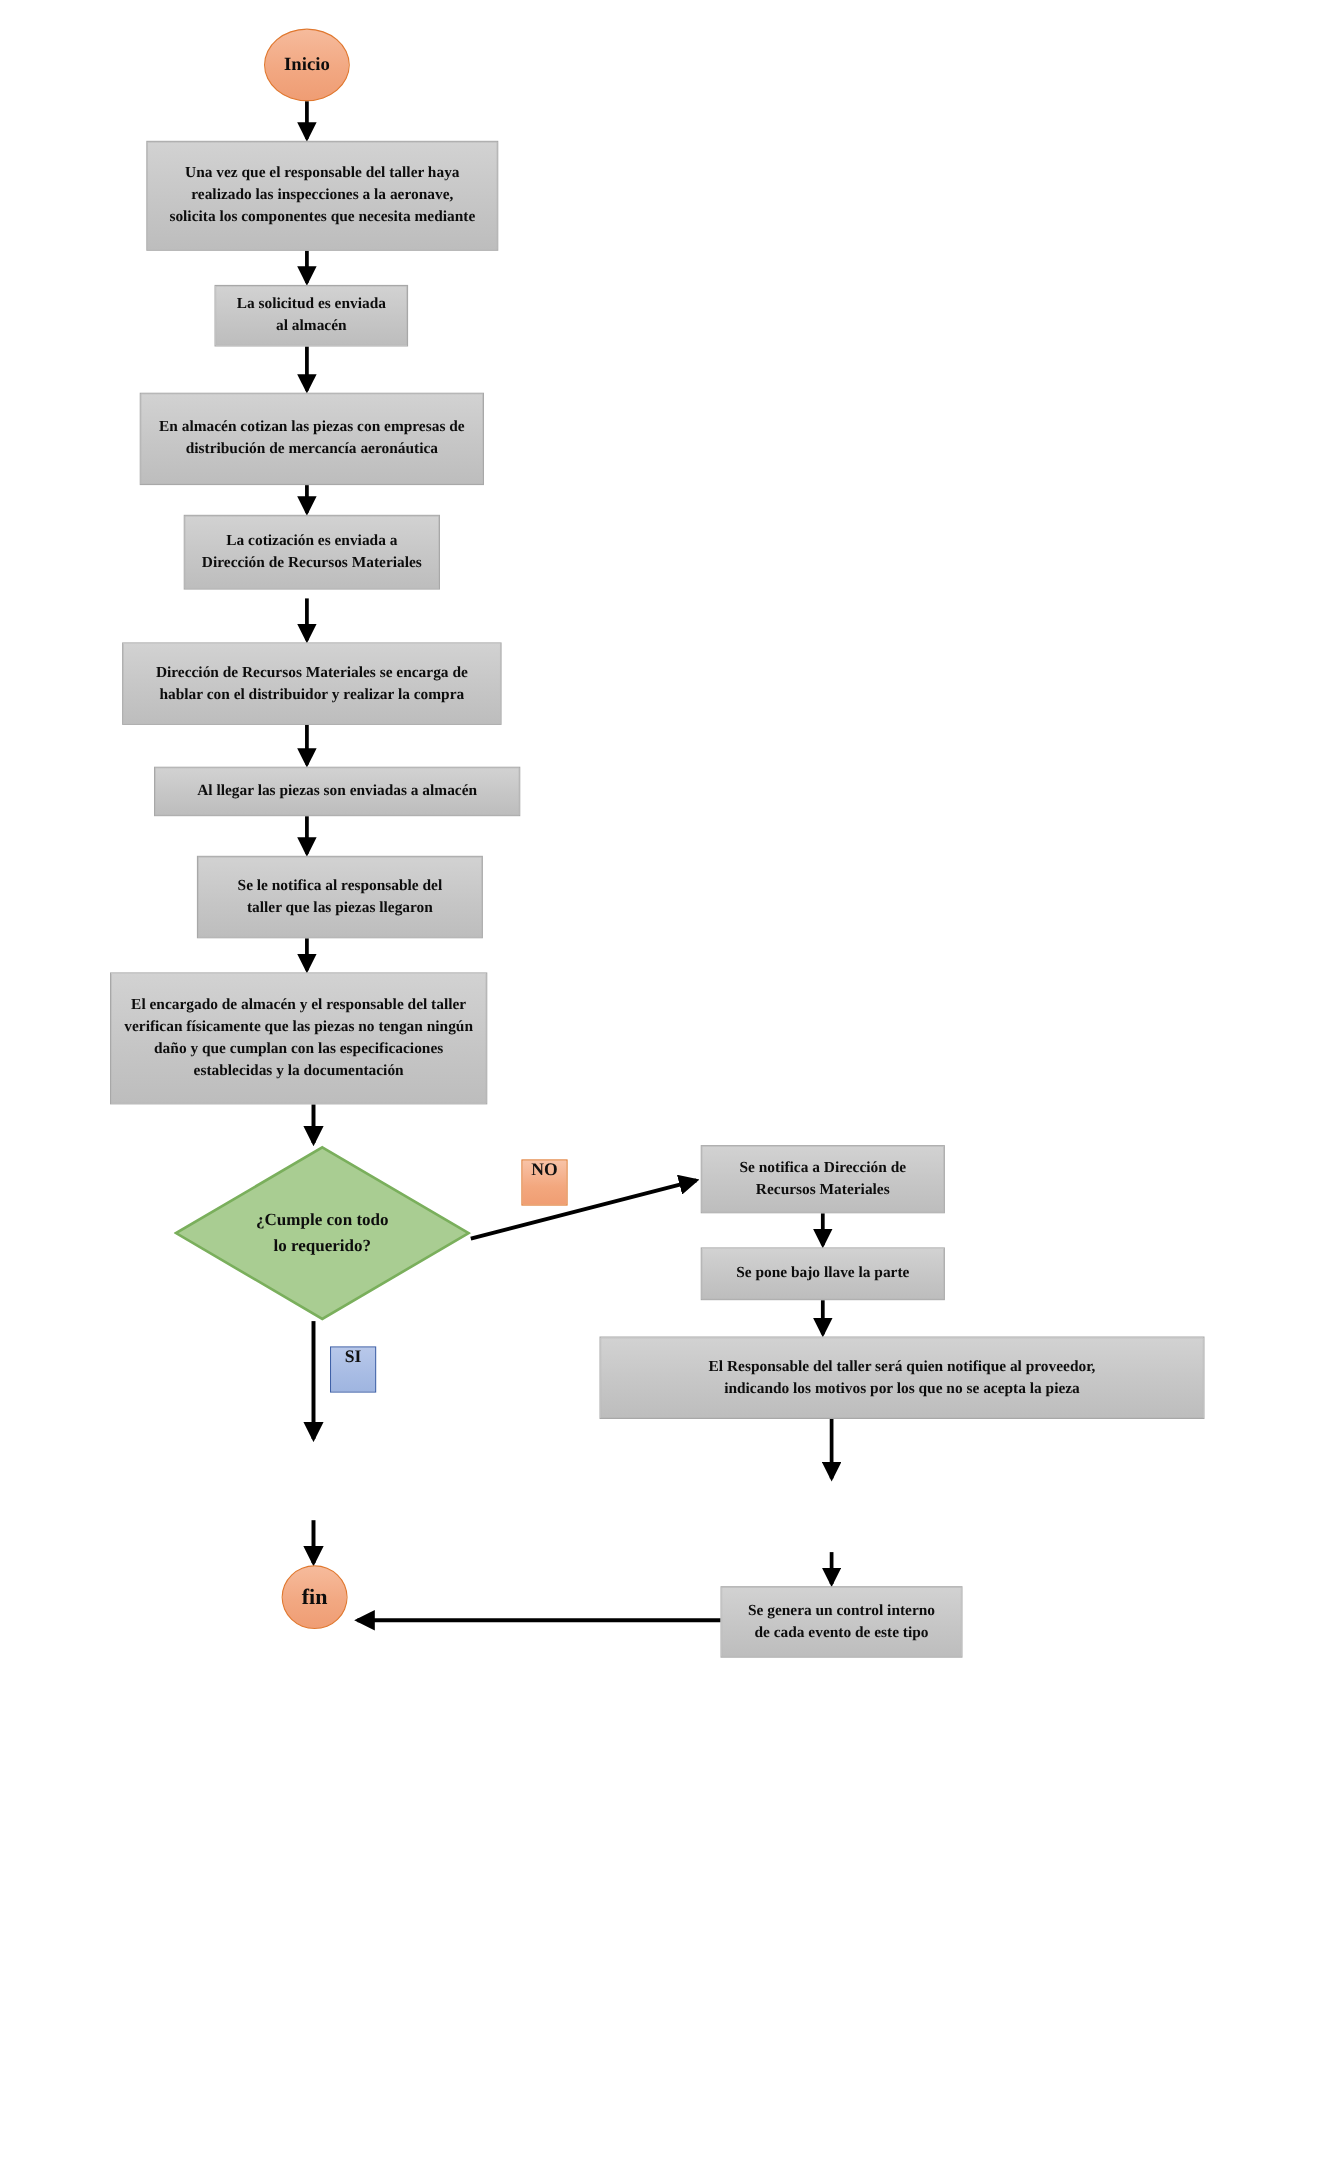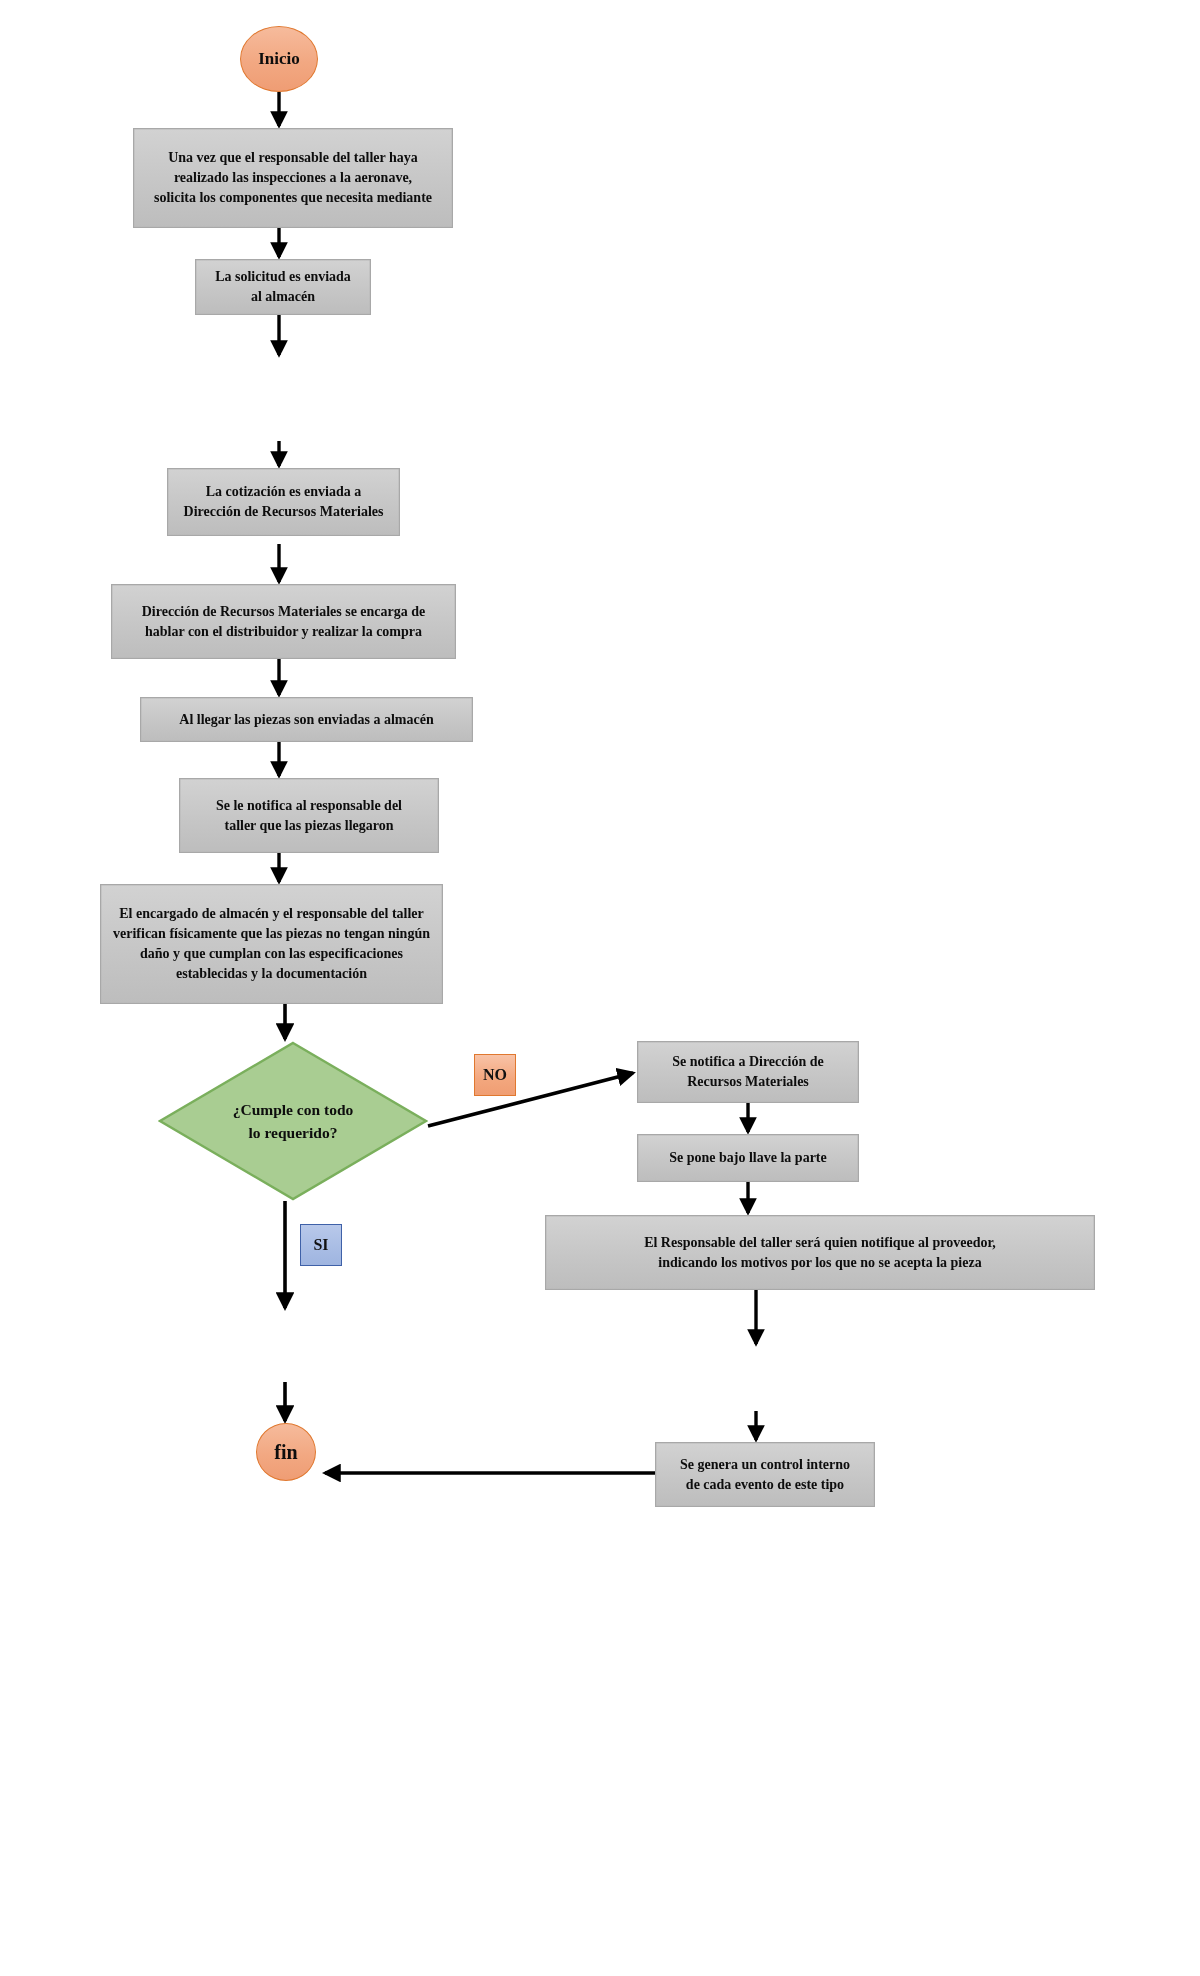--- a/index.html
+++ b/index.html
@@ -70,21 +70,20 @@
     text-align: center;
     font-size: 15.5px;
     font-weight: bold;
     color: #0d0d0d;
     line-height: 1.5;
   }
   .flag {
     position: absolute;
     box-sizing: border-box;
     display: flex;
-    align-items: center;
     justify-content: center;
     font-size: 16px;
     font-weight: bold;
     color: #111111;
     z-index: 4;
   }
   .flag-no {
     background: linear-gradient(180deg, #f8c3a7 0%, #f3a77e 60%, #f09e73 100%);
     border: 1.5px solid #e0782f;
   }
@@ -140,20 +139,24 @@
     <span class="node-text">Una vez que el responsable del taller haya
 realizado las inspecciones a la aeronave,
 solicita los componentes que necesita mediante</span>
   </div>
 
   <div class="node process" style="left:195px; top:259px; width:176px; height:56px;">
     <span class="node-text">La solicitud es enviada
 al almacén</span>
   </div>
 
+  <div class="node process" style="left:127px; top:357px; width:313px; height:84px;">
+    <span class="node-text">En almacén cotizan las piezas con empresas de
+distribución de mercancía aeronáutica</span>
+  </div>
 
   <div class="node process" style="left:167px; top:468px; width:233px; height:68px;">
     <span class="node-text">La cotización es enviada a
 Dirección de Recursos Materiales</span>
   </div>
 
   <div class="node process" style="left:111px; top:584px; width:345px; height:75px;">
     <span class="node-text">Dirección de Recursos Materiales se encarga de
 hablar con el distribuidor y realizar la compra</span>
   </div>

